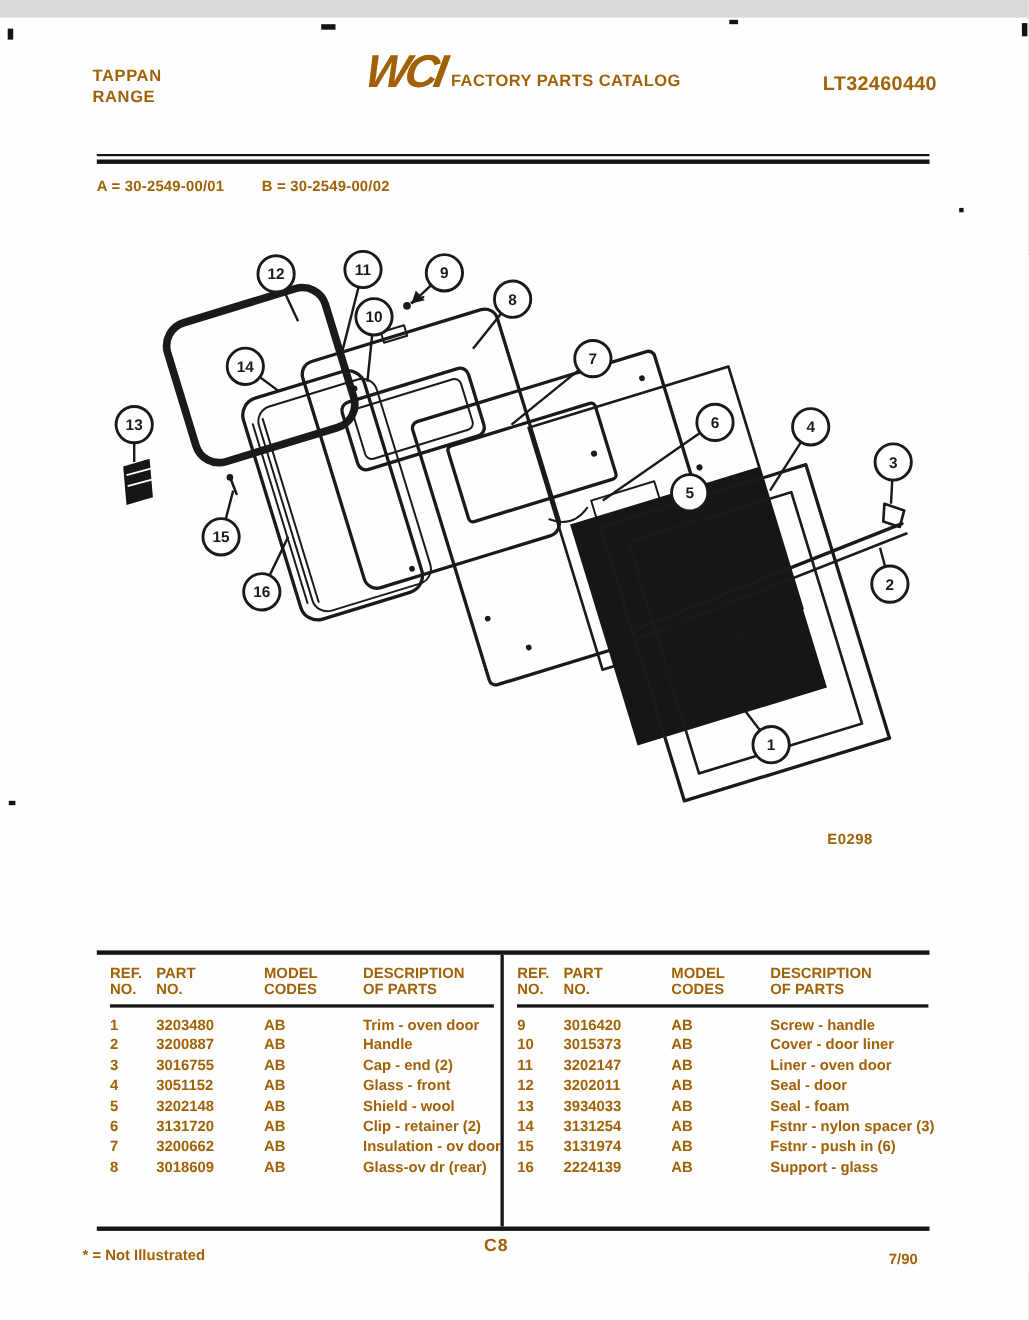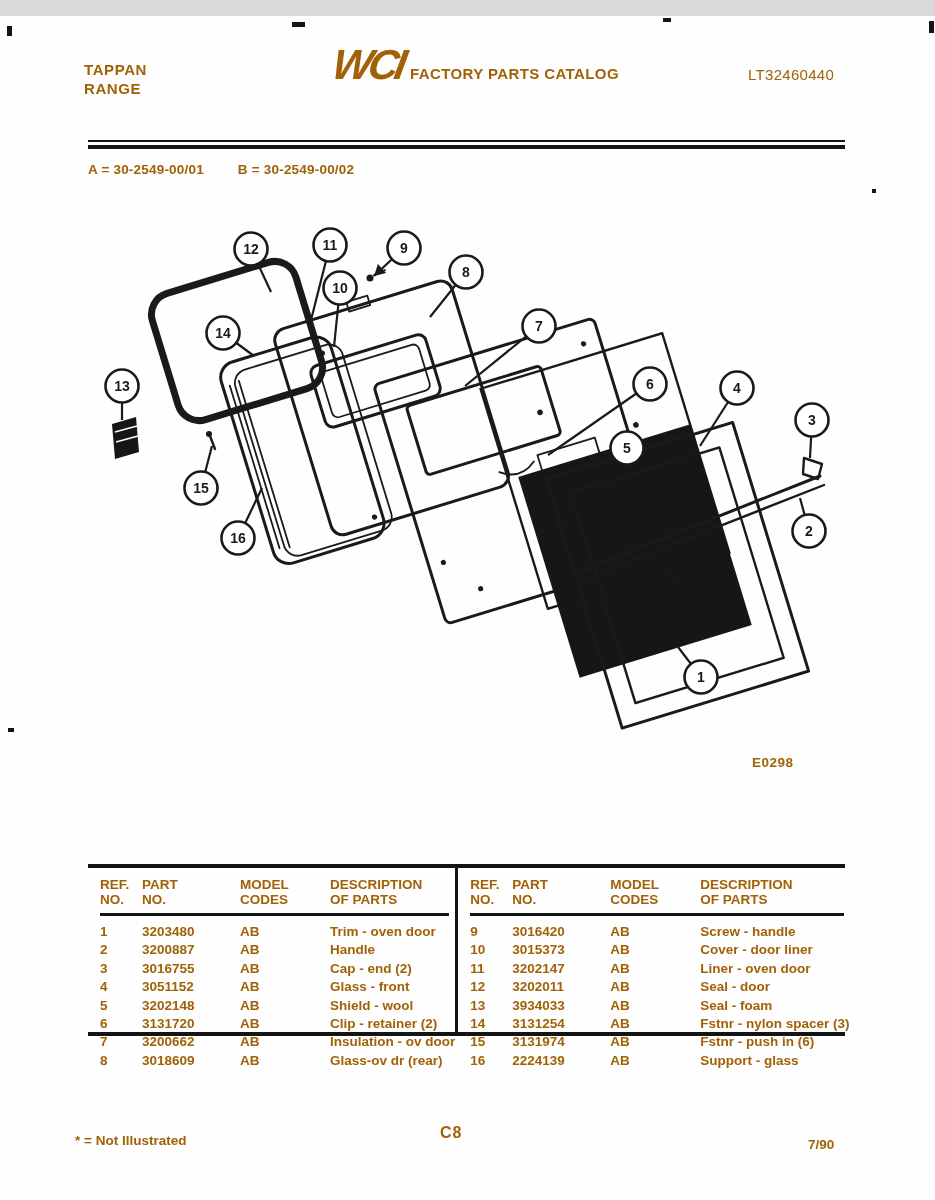--- a/index.html
+++ b/index.html
@@ -5,37 +5,37 @@
   html,body{margin:0;padding:0;background:#d9d9d9;}
   .page{position:relative;width:935px;height:1200px;background:#fefefe;margin:16px auto;
         font-family:"Liberation Sans",sans-serif;color:#a16207;overflow:hidden;}
   .abs{position:absolute;}
 
   
   .brand{left:84px;top:44px;font-size:15px;font-weight:bold;letter-spacing:.6px;line-height:19px;}
   .logo{left:333px;top:28px;font-size:42px;font-weight:bold;font-style:italic;
         letter-spacing:-4px;line-height:42px;transform:skewX(-10deg);}
   .cat-title{left:410px;top:49px;font-size:15px;font-weight:bold;letter-spacing:.4px;}
-  .docnum{left:748px;top:50px;font-size:15px;font-weight:normal;letter-spacing:.3px;}
+  .docnum{left:748px;top:50px;font-size:18px;font-weight:bold;letter-spacing:.3px;}
   .rule{left:88px;top:124px;width:757px;height:3px;border-top:2px solid #141414;border-bottom:4px solid #141414;}
   .models{left:88px;top:146px;font-size:13.5px;font-weight:bold;display:flex;gap:34px;letter-spacing:.2px;}
 
   
   svg.diagram{left:0;top:190px;}
   .ln{fill:none;stroke:#1a1a1a;stroke-width:3;stroke-linejoin:round;stroke-linecap:round;}
   .thin{stroke-width:1.8;}
   .thin2{stroke-width:2.4;}
   .thick{stroke-width:7;}
   .leader{stroke:#1a1a1a;stroke-width:2.2;fill:none;}
   .co-circle{fill:#fff;stroke:#1a1a1a;stroke-width:2.6;}
   .co-num{font:bold 14px "Liberation Sans",sans-serif;fill:#1a1a1a;text-anchor:middle;}
   .figcode{left:752px;top:739px;font-size:13.5px;font-weight:bold;letter-spacing:.5px;}
 
   
-  .ptable{left:88px;top:848px;width:757px;height:172px;border-top:4px solid #141414;
+  .ptable{left:88px;top:848px;width:757px;height:255px;border-top:4px solid #141414;
           border-bottom:4px solid #141414;display:flex;box-sizing:border-box;}
   .tgroup{box-sizing:border-box;padding:9px 0 6px 12px;}
   .tgroup.left{width:383px;border-right:3px solid #141414;}
   .tgroup.right{flex:1;}
   .thead,.trow{display:grid;grid-template-columns:42px 98px 90px 1fr;}
   .thead{font-size:13.5px;font-weight:bold;line-height:15px;}
   .thead span{white-space:pre-line;}
   .hsep{border-top:3px solid #141414;margin:6px 6px 7px 0;}
   .trow{font-size:13.5px;font-weight:bold;line-height:18.4px;white-space:nowrap;}
 

